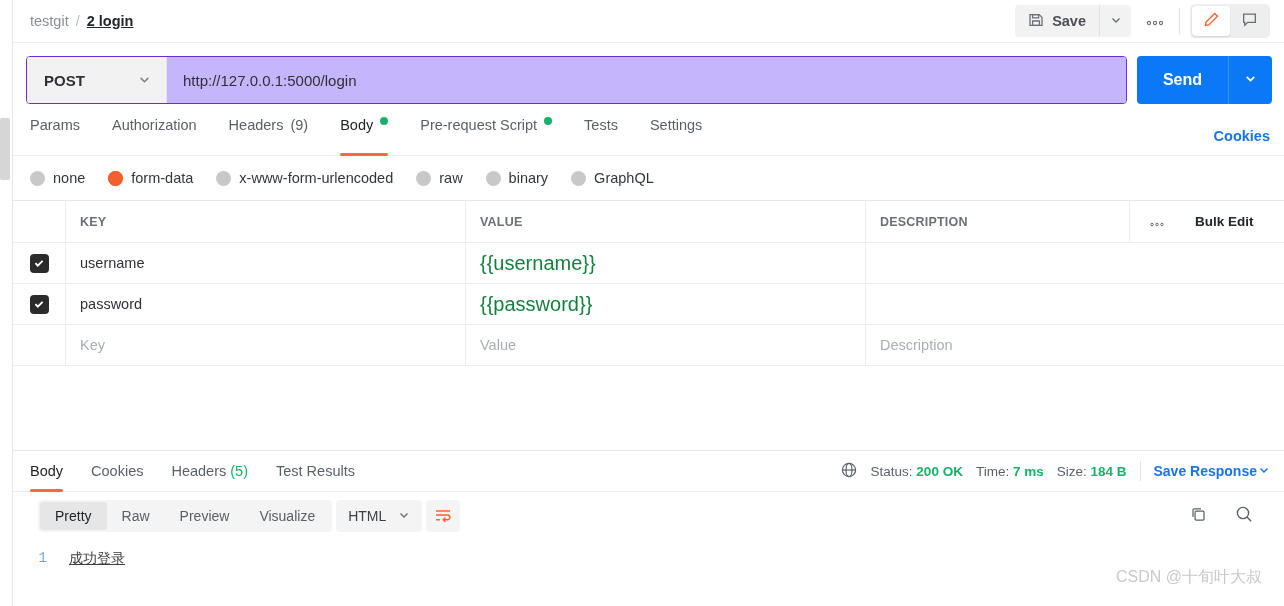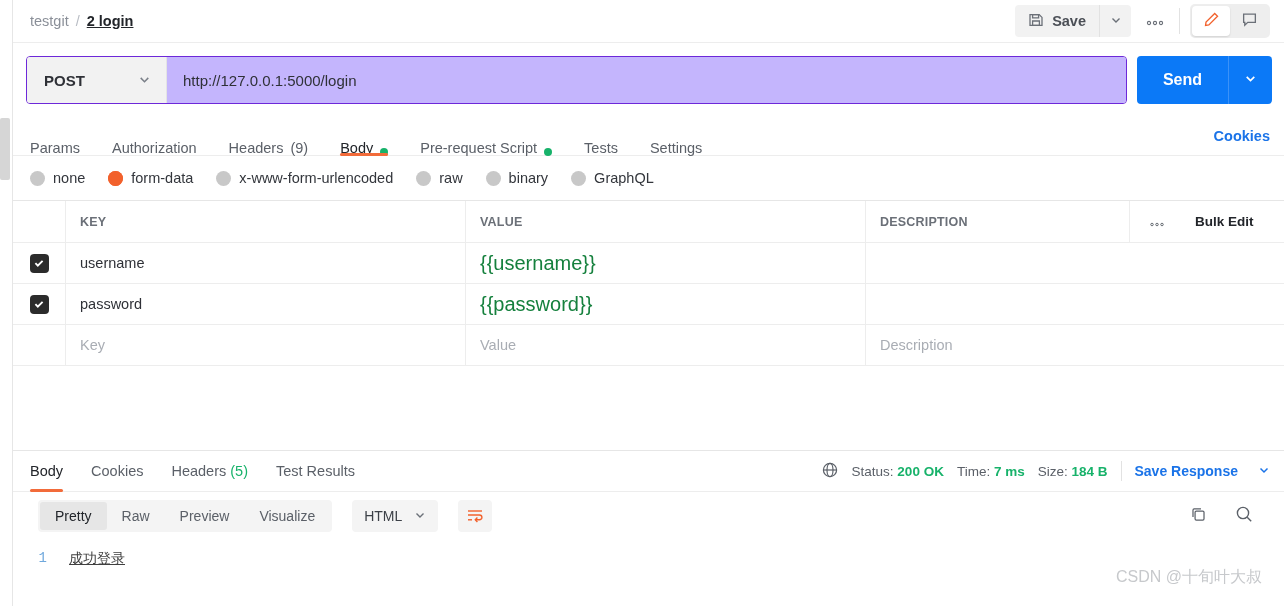--- a/index.html
+++ b/index.html
@@ -91,21 +91,21 @@
     border-left: 1px solid #3b92f8; border-radius: 0 4px 4px 0;
     display: flex; align-items: center; justify-content: center; cursor: pointer;
   }
 
   
   .req-tabs {
     display: flex; align-items: center; height: 39px;
     padding: 0 14px 0 17px; border-bottom: 1px solid #ededed;
   }
   .rtab {
-    position: relative; height: 39px; display: flex; align-items: flex-end; gap: 7px;
+    position: relative; height: 39px; display: flex; align-items: flex-start; gap: 7px;
     margin-right: 32px; font-size: 14.5px; color: #5b6068; cursor: pointer;
   }
   .rtab.active { color: #22252a; }
   .rtab.active::after {
     content: ""; position: absolute; left: 0; right: 0; bottom: 0;
     height: 3px; background: #f26b3a; border-radius: 2px;
   }
   .dot-green { width: 8px; height: 8px; border-radius: 50%; background: #17b26a; display: inline-block; }
   .cookies-link { margin-left: auto; color: #1a73e8; font-size: 14.5px; font-weight: bold; cursor: pointer; }
 
@@ -141,23 +141,23 @@
     display: flex; align-items: center; height: 42px;
     padding: 0 14px 0 17px; border-top: 1px solid #e6e6e6; border-bottom: 1px solid #ededed;
   }
   .restab { position: relative; height: 42px; display: flex; align-items: center; margin-right: 28px; font-size: 14.5px; color: #5b6068; cursor: pointer; }
   .restab.active { color: #22252a; }
   .restab.active::after { content: ""; position: absolute; left: 0; right: 0; bottom: 0; height: 3px; background: #f26b3a; border-radius: 2px; }
   .cnt-green { color: #17b26a; margin-left: 4px; }
   .meta { margin-left: auto; display: flex; align-items: center; gap: 13px; font-size: 13.5px; color: #5b6068; }
   .meta b { color: #17b26a; font-weight: bold; }
   .meta-div { width: 1px; height: 20px; background: #e2e2e2; }
-  .save-resp { color: #1a73e8; font-weight: bold; font-size: 14px; display: flex; align-items: center; gap: 20px; cursor: pointer; }
-
-  .resp-toolbar { display: flex; align-items: center; height: 48px; padding: 0 14px 0 25px; gap: 20px; }
+  .save-resp { color: #1a73e8; font-weight: bold; font-size: 14px; display: flex; align-items: center; gap: 1px; cursor: pointer; }
+
+  .resp-toolbar { display: flex; align-items: center; height: 48px; padding: 0 14px 0 25px; gap: 4px; }
   .seg { display: flex; background: #f4f4f4; border-radius: 4px; height: 32px; align-items: center; padding: 0 2px; }
   .seg-btn { height: 28px; padding: 0 15px; display: flex; align-items: center; font-size: 14px; color: #5b6068; border-radius: 3px; cursor: pointer; }
   .seg-btn.active { background: #e6e6e6; color: #22252a; }
   .fmt-sel { display: flex; align-items: center; gap: 12px; height: 32px; padding: 0 12px; background: #f4f4f4; border-radius: 4px; font-size: 14px; color: #3c4047; cursor: pointer; }
   .wrap-btn { width: 34px; height: 32px; background: #f4f4f4; border-radius: 4px; display: flex; align-items: center; justify-content: center; cursor: pointer; border: none; }
   .tool-right { margin-left: auto; display: flex; align-items: center; gap: 26px; padding-right: 16px; }
 
   .resp-body { position: relative; padding: 10px 0 0 0; height: 58px; }
   .code-line { display: flex; align-items: flex-start; font-family: "Liberation Mono", monospace; font-size: 14px; }
   .ln { width: 56px; text-align: right; color: #6fa8dc; padding-right: 22px; }

